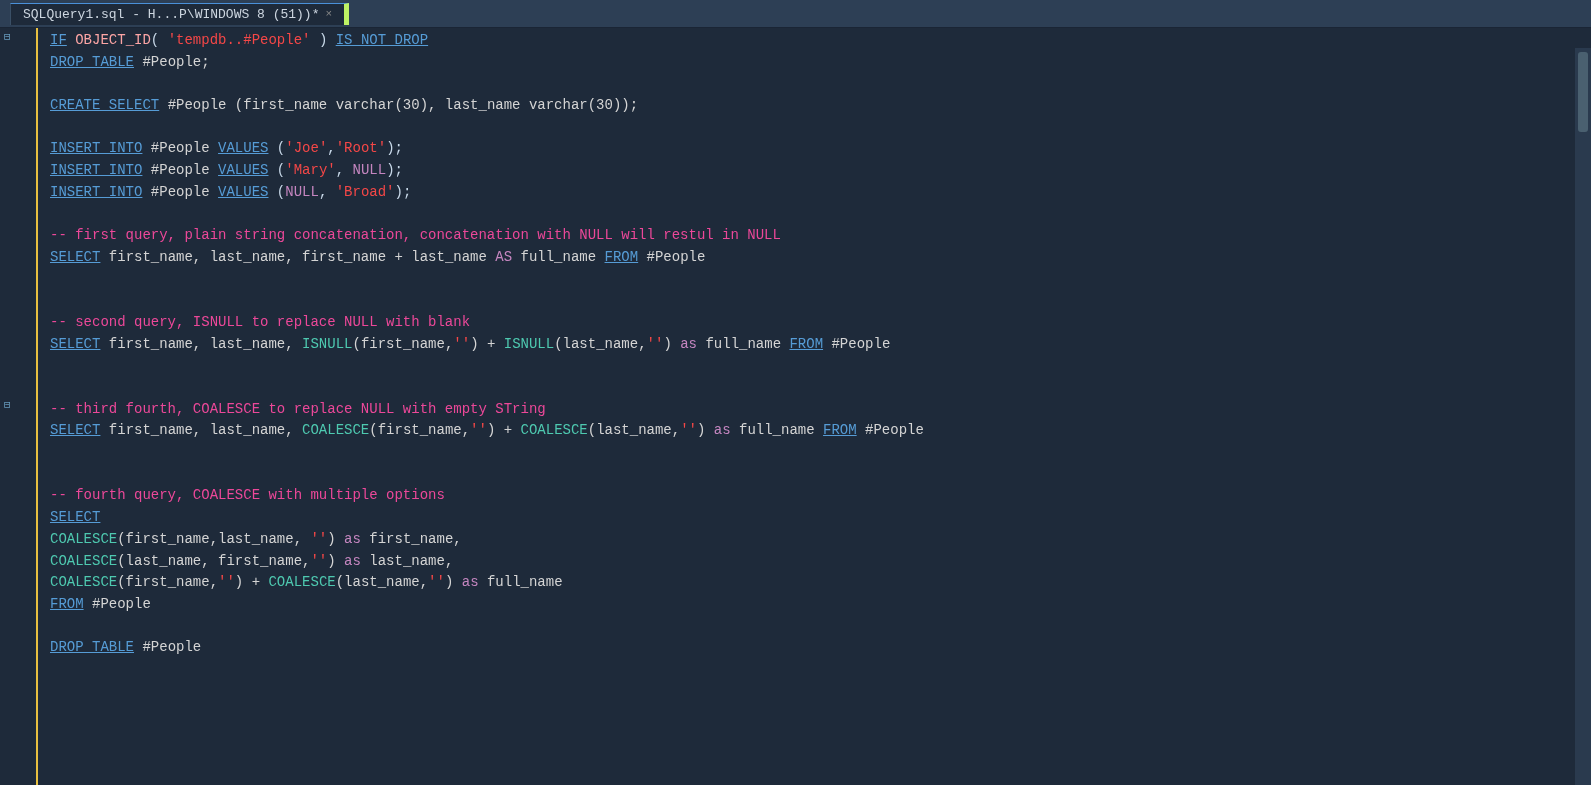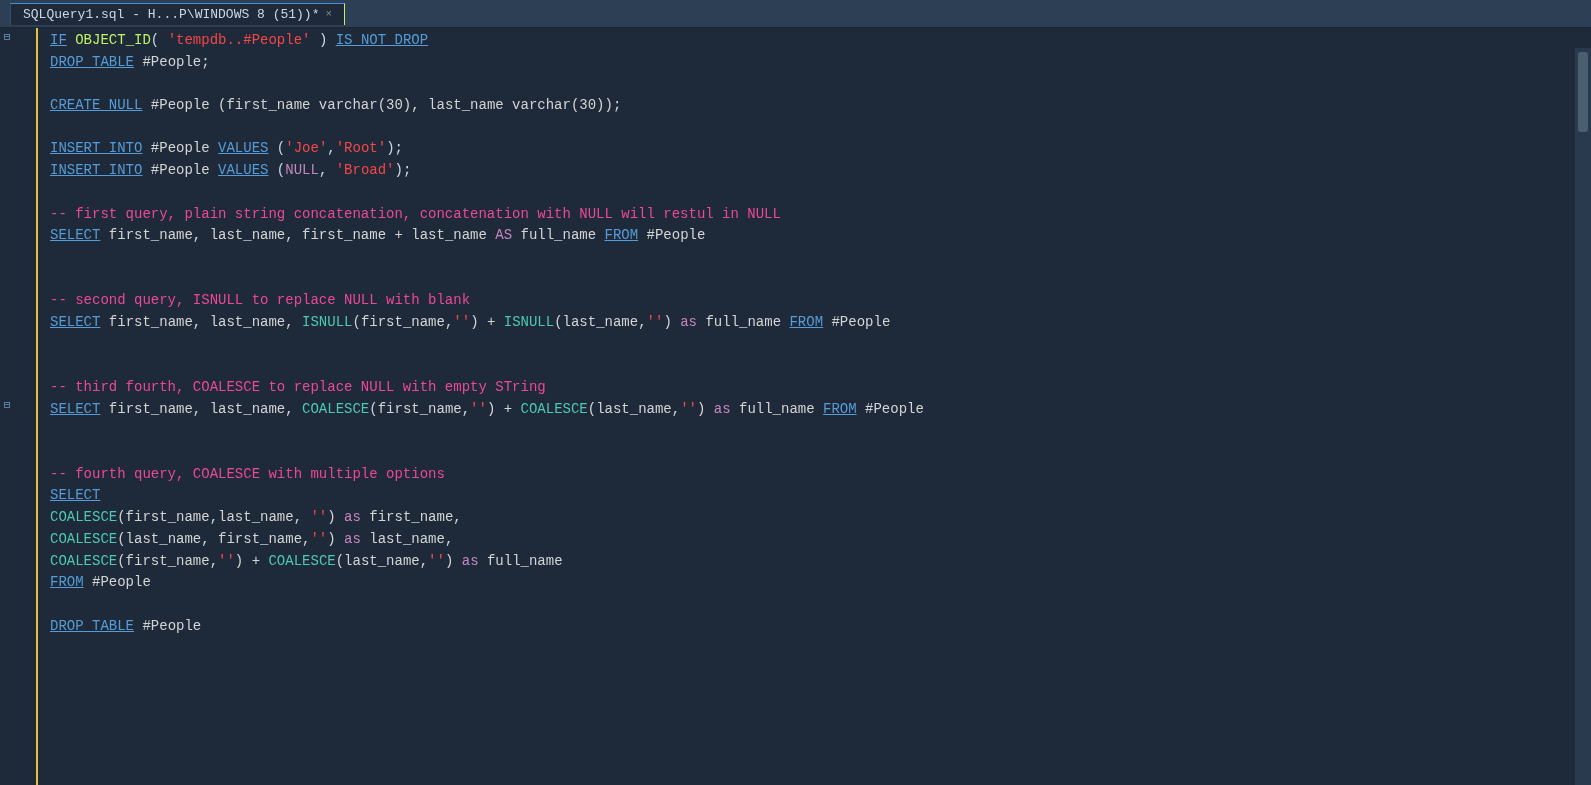--- a/index.html
+++ b/index.html
@@ -25,21 +25,21 @@
       align-items: center;
       gap: 8px;
     }
     .tab {
       background: #1e2a3a;
       color: #cdd6e0;
       padding: 3px 12px;
       font-size: 13px;
       border-top: 1px solid #4a90d9;
       border-left: 1px solid #3a4f66;
-      border-right: 1px solid #bef264;
+      border-right: 5px solid #bef264;
       display: flex;
       align-items: center;
       gap: 6px;
     }
     .tab .close-btn {
       color: #888;
       cursor: pointer;
       font-size: 11px;
     }
     .scrollbar-corner {
@@ -94,21 +94,21 @@
     .code-line.empty {
       min-height: 21.7px;
     }
     
     .kw-blue { color: #569cd6; text-decoration: underline; }
     .kw-green { color: #4ec9b0; }      
     .str-red { color: #f44747; text-align: center; }    
     .comment { color: #ec4899; }       
     .kw-magenta { color: #c586c0; }    
     .col-white { color: #d4d4d4; }
-    .col-cyan { color: #bef264; }
+    .col-cyan { color: #fca5a5; }
     .scrollbar-v {
       position: absolute;
       right: 0;
       top: 20px;
       width: 16px;
       bottom: 0;
       background: #2a3a4e;
       display: flex;
       flex-direction: column;
       align-items: center;
@@ -140,23 +140,24 @@
   <div class="left-gutter">
     <span class="fold-indicator" style="top: 2px;">⊟</span>
     <span class="fold-indicator" style="top: 370px;">⊟</span>
   </div>
 
   <div class="code-area">
 
     <span class="code-line"><span class="kw-blue">IF</span> <span class="col-cyan">OBJECT_ID</span>( <span class="str-red">'tempdb..#People'</span> ) <span class="kw-blue">IS NOT DROP</span></span>
     <span class="code-line"><span class="kw-blue">DROP TABLE</span> <span class="col-white">#People;</span></span>
     <span class="code-line empty"> </span>
-    <span class="code-line"><span class="kw-blue">CREATE NULL</span> <span class="col-white">#People (first_name varchar(30), last_name varchar(30));</span></span>
+    <span class="code-line"><span class="kw-blue">CREATE SELECT</span> <span class="col-white">#People (first_name varchar(30), last_name varchar(30));</span></span>
     <span class="code-line empty"> </span>
     <span class="code-line"><span class="kw-blue">INSERT INTO</span> <span class="col-white">#People</span> <span class="kw-blue">VALUES</span> (<span class="str-red">'Joe'</span>,<span class="str-red">'Root'</span>);</span>
+    <span class="code-line"><span class="kw-blue">INSERT INTO</span> <span class="col-white">#People</span> <span class="kw-blue">VALUES</span> (<span class="str-red">'Mary'</span>, <span class="kw-magenta">NULL</span>);</span>
     <span class="code-line"><span class="kw-blue">INSERT INTO</span> <span class="col-white">#People</span> <span class="kw-blue">VALUES</span> (<span class="kw-magenta">NULL</span>, <span class="str-red">'Broad'</span>);</span>
     <span class="code-line empty"> </span>
     <span class="code-line"><span class="comment">-- first query, plain string concatenation, concatenation with NULL will restul in NULL</span></span>
     <span class="code-line"><span class="kw-blue">SELECT</span> <span class="col-white">first_name, last_name, first_name + last_name</span> <span class="kw-magenta">AS</span> <span class="col-white">full_name</span> <span class="kw-blue">FROM</span> <span class="col-white">#People</span></span>
     <span class="code-line empty"> </span>
     <span class="code-line empty"> </span>
     <span class="code-line"><span class="comment">-- second query, ISNULL to replace NULL with blank</span></span>
     <span class="code-line"><span class="kw-blue">SELECT</span> <span class="col-white">first_name, last_name, </span><span class="kw-green">ISNULL</span><span class="col-white">(first_name,</span><span class="str-red">''</span><span class="col-white">) + </span><span class="kw-green">ISNULL</span><span class="col-white">(last_name,</span><span class="str-red">''</span><span class="col-white">)</span> <span class="kw-magenta">as</span> <span class="col-white">full_name</span> <span class="kw-blue">FROM</span> <span class="col-white">#People</span></span>
     <span class="code-line empty"> </span>
     <span class="code-line empty"> </span>

